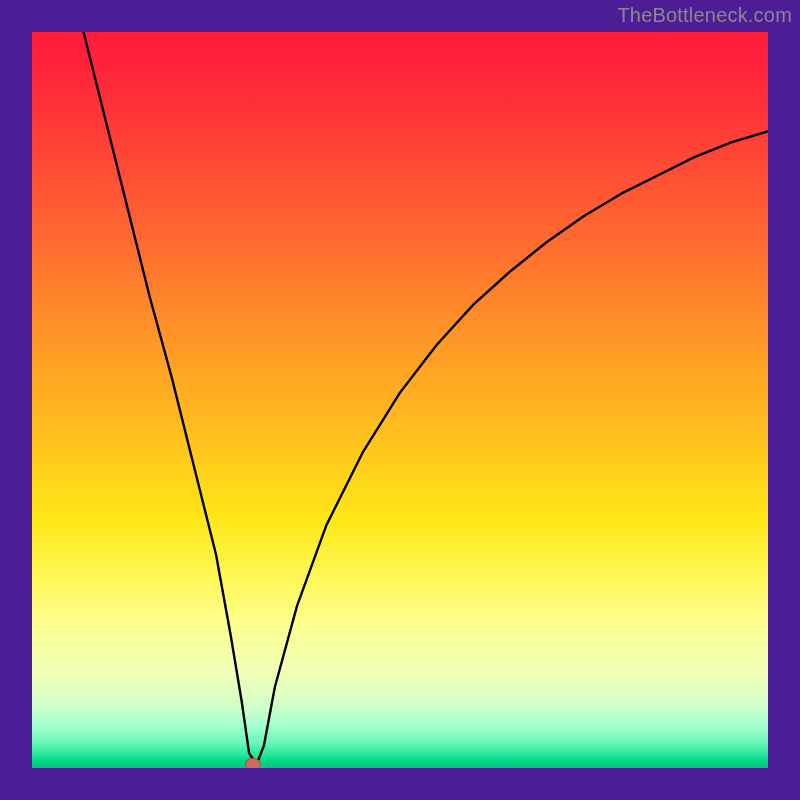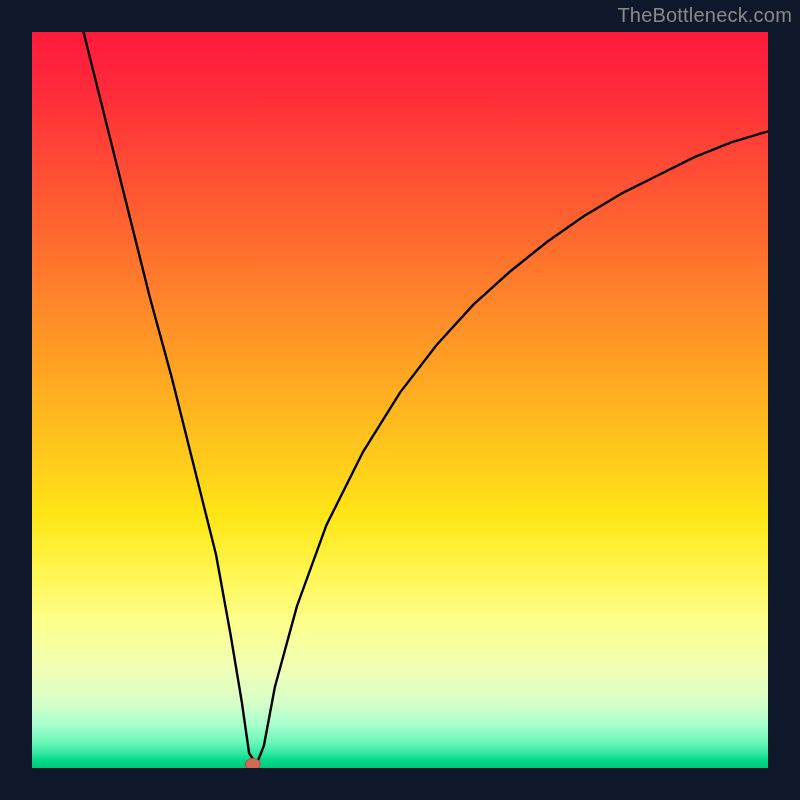--- a/index.html
+++ b/index.html
@@ -10,21 +10,21 @@
     background: #000;
     overflow: hidden;
     font-family: Arial, Helvetica, sans-serif;
   }
   .frame {
     position: absolute;
     left: 0;
     top: 0;
     width: 800px;
     height: 800px;
-    background: #0f172a;
+    background: #4c1d95;
   }
   .plot-area {
     position: absolute;
     left: 32px;
     top: 32px;
     width: 736px;
     height: 736px;
   }
   .gradient-fill {
     position: absolute;

